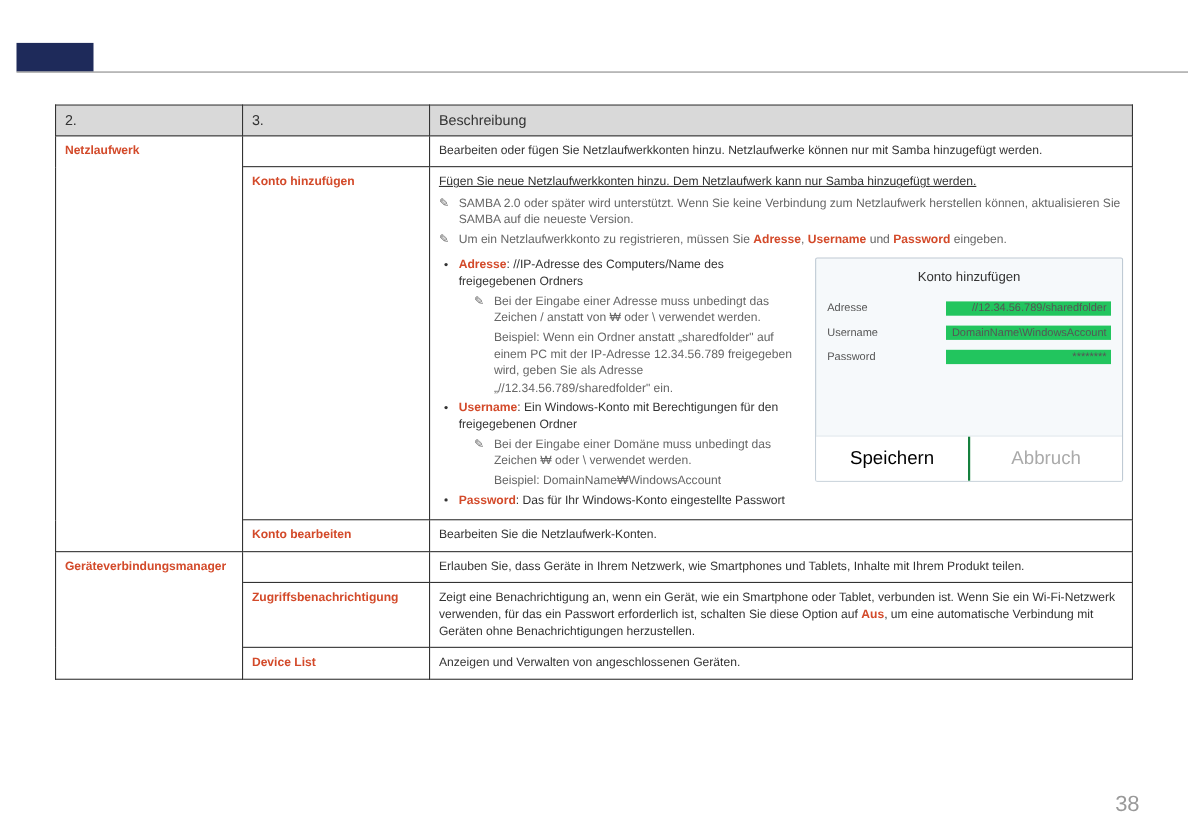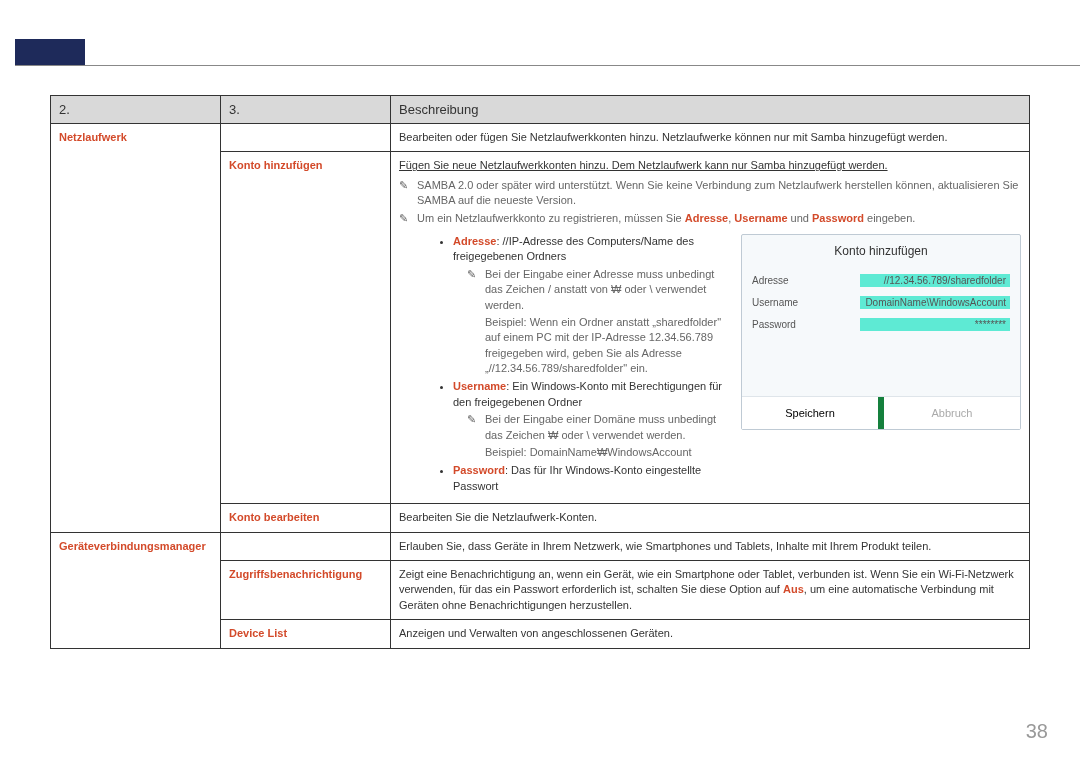--- a/index.html
+++ b/index.html
@@ -57,21 +57,21 @@
   .col1 { width: 170px; }
   .col2 { width: 170px; }
   .note-icon {
     display: inline-block;
     width: 12px;
     font-size: 11px;
     color: #666;
     vertical-align: top;
   }
   .bullets { list-style: disc; padding-left: 18px; }
-  .bullets li { margin-bottom: 3px; margin-left: 36px; }
+  .bullets li { margin-bottom: 3px; }
   .sublist { padding-left: 14px; }
   .pencil-row { display: flex; gap: 6px; margin: 2px 0; }
   .pencil-row .txt { flex: 1; color: #666; }
   .two-col {
     display: flex;
     gap: 14px;
     align-items: flex-start;
   }
   .two-col .left { flex: 1; }
   .panel {
@@ -89,51 +89,51 @@
   .panel-body { padding: 4px 10px 0; font-size: 10px; }
   .panel-row {
     display: flex;
     justify-content: space-between;
     align-items: center;
     height: 22px;
   }
   .panel-row .label { color: #555; }
   .panel-row .value {
     color: #555;
-    background: #5eead4;
+    background: #22c55e;
     border: none;
     padding: 1px 4px;
     text-align: right;
     width: 150px;
     font-size: 10px;
     font-family: inherit;
   }
   .panel-buttons {
     display: flex;
     border-top: 1px solid #dfe5ea;
     margin-top: 60px;
   }
   .panel-buttons button {
     flex: 1;
     border: none;
     background: #fff;
     padding: 10px 0;
-    font-size: 11px;
+    font-size: 17px;
     cursor: pointer;
     font-family: inherit;
   }
   .panel-buttons button + button {
-    border-left: 6px solid #15803d;
+    border-left: 2px solid #15803d;
     color: #aaa;
   }
   .inline-para { margin-bottom: 4px; text-decoration: underline; }
   .page-number {
     position: absolute;
     bottom: 20px;
-    right: 32px;
+    right: 44px;
     font-size: 20px;
     color: #999;
   }
 </style>
 </head>
 <body>
 
 <div class="top-block"></div>
 <div class="top-rule"></div>
 

